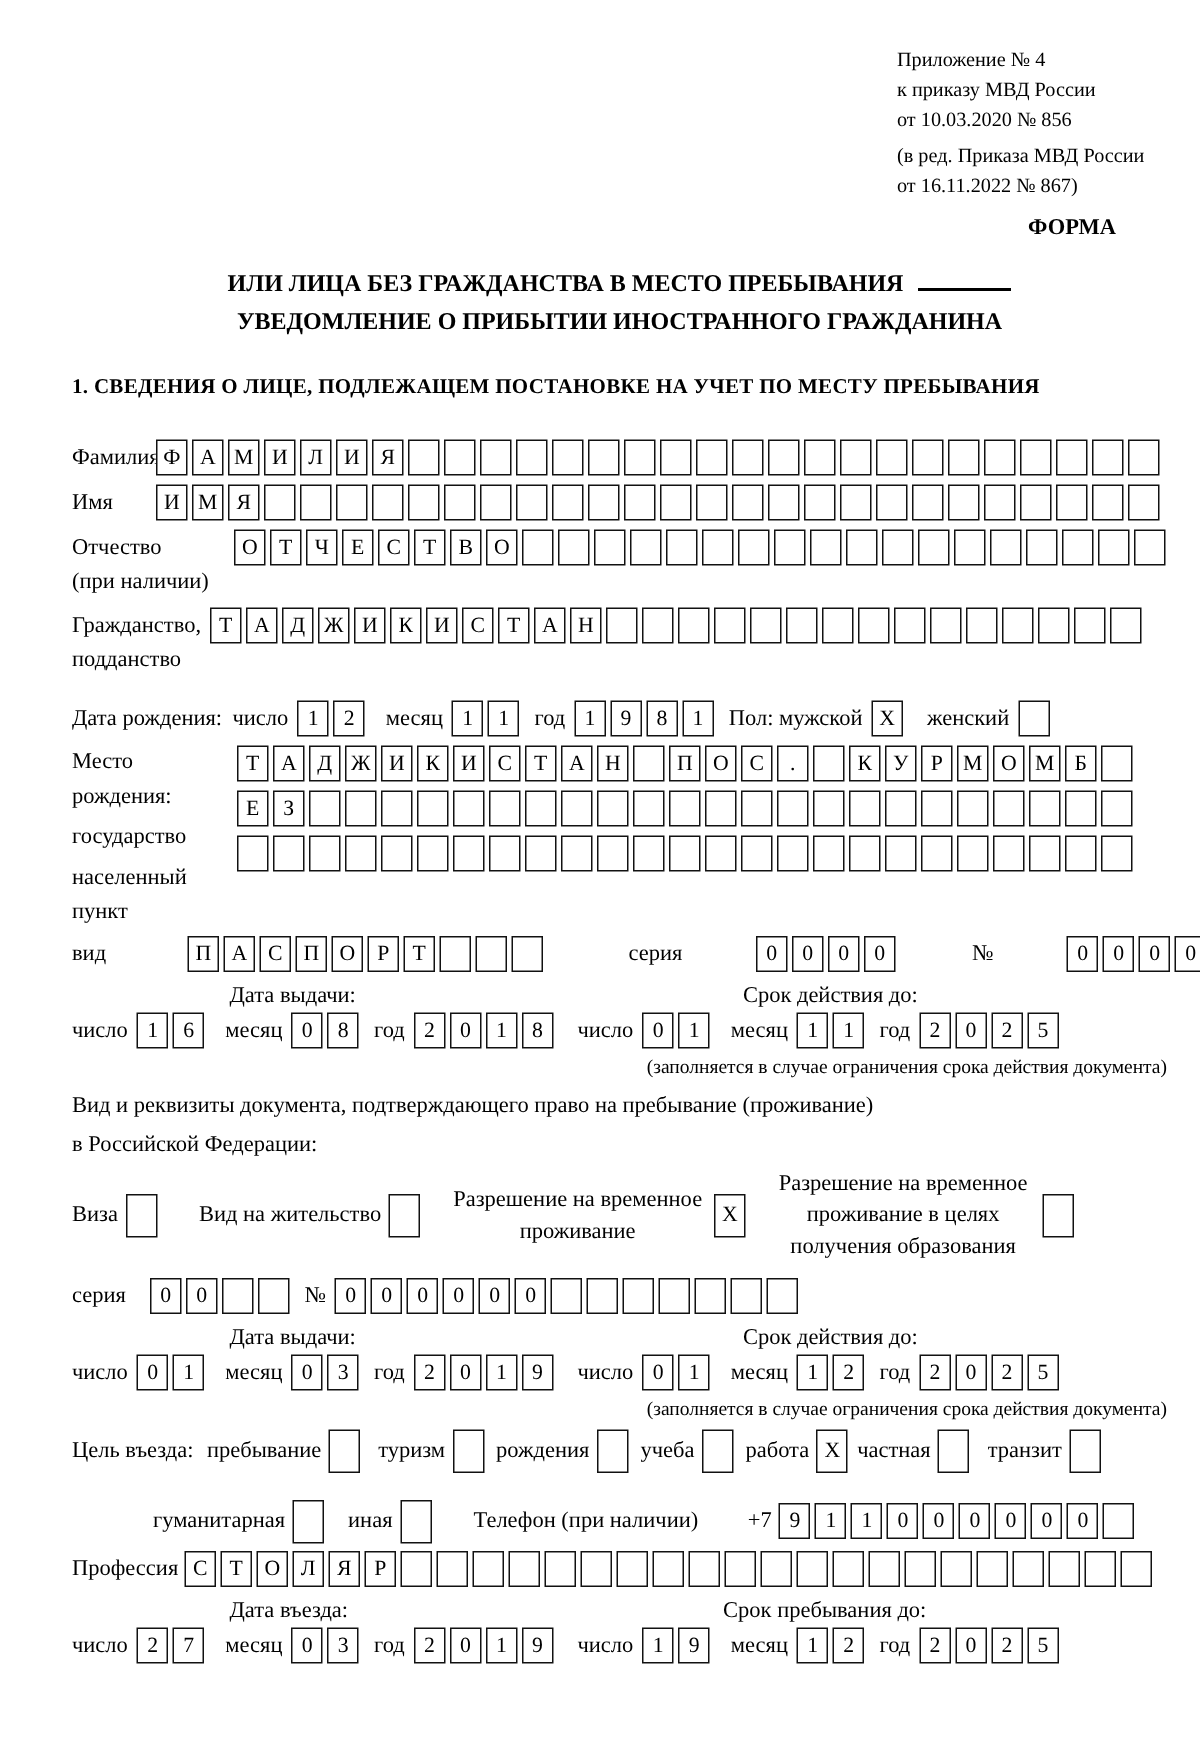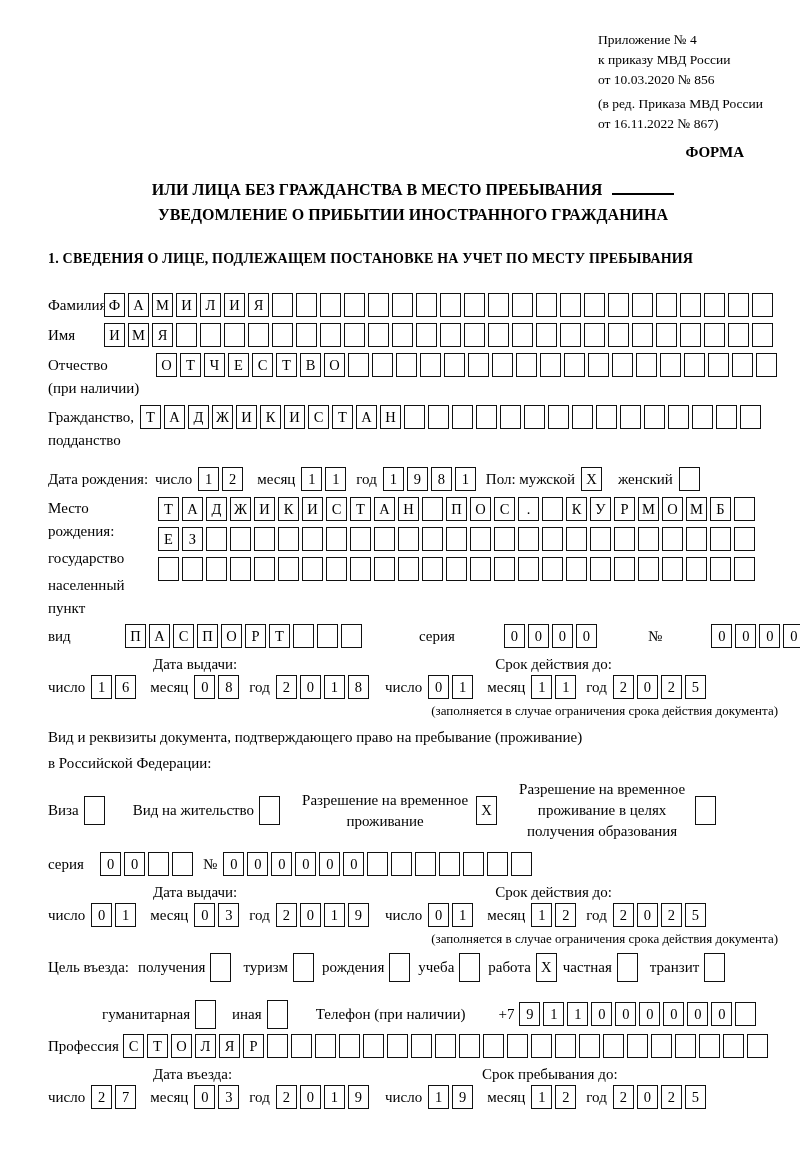--- a/index.html
+++ b/index.html
@@ -498,21 +498,21 @@
           <span class="c">0</span>
           <span class="c">2</span>
           <span class="c">5</span>
         </span>
     </span>
   </div>
   <div class="note">(заполняется в случае ограничения срока действия документа)</div>
 
   <div class="fr" style="margin-top:6px;">
     <span class="optlbl">Цель въезда:</span>
-    <span class="optlbl" style="margin-left:4px;">получения</span>
+    <span class="optlbl" style="margin-left:4px;">пребывание</span>
     <span class="cl tall">
         <span class="c"></span>
       </span>
     <span class="optlbl" style="margin-left:12px;">туризм</span>
     <span class="cl tall">
         <span class="c"></span>
       </span>
     <span class="optlbl" style="margin-left:8px;">рождения</span>
     <span class="cl tall">
         <span class="c"></span>

